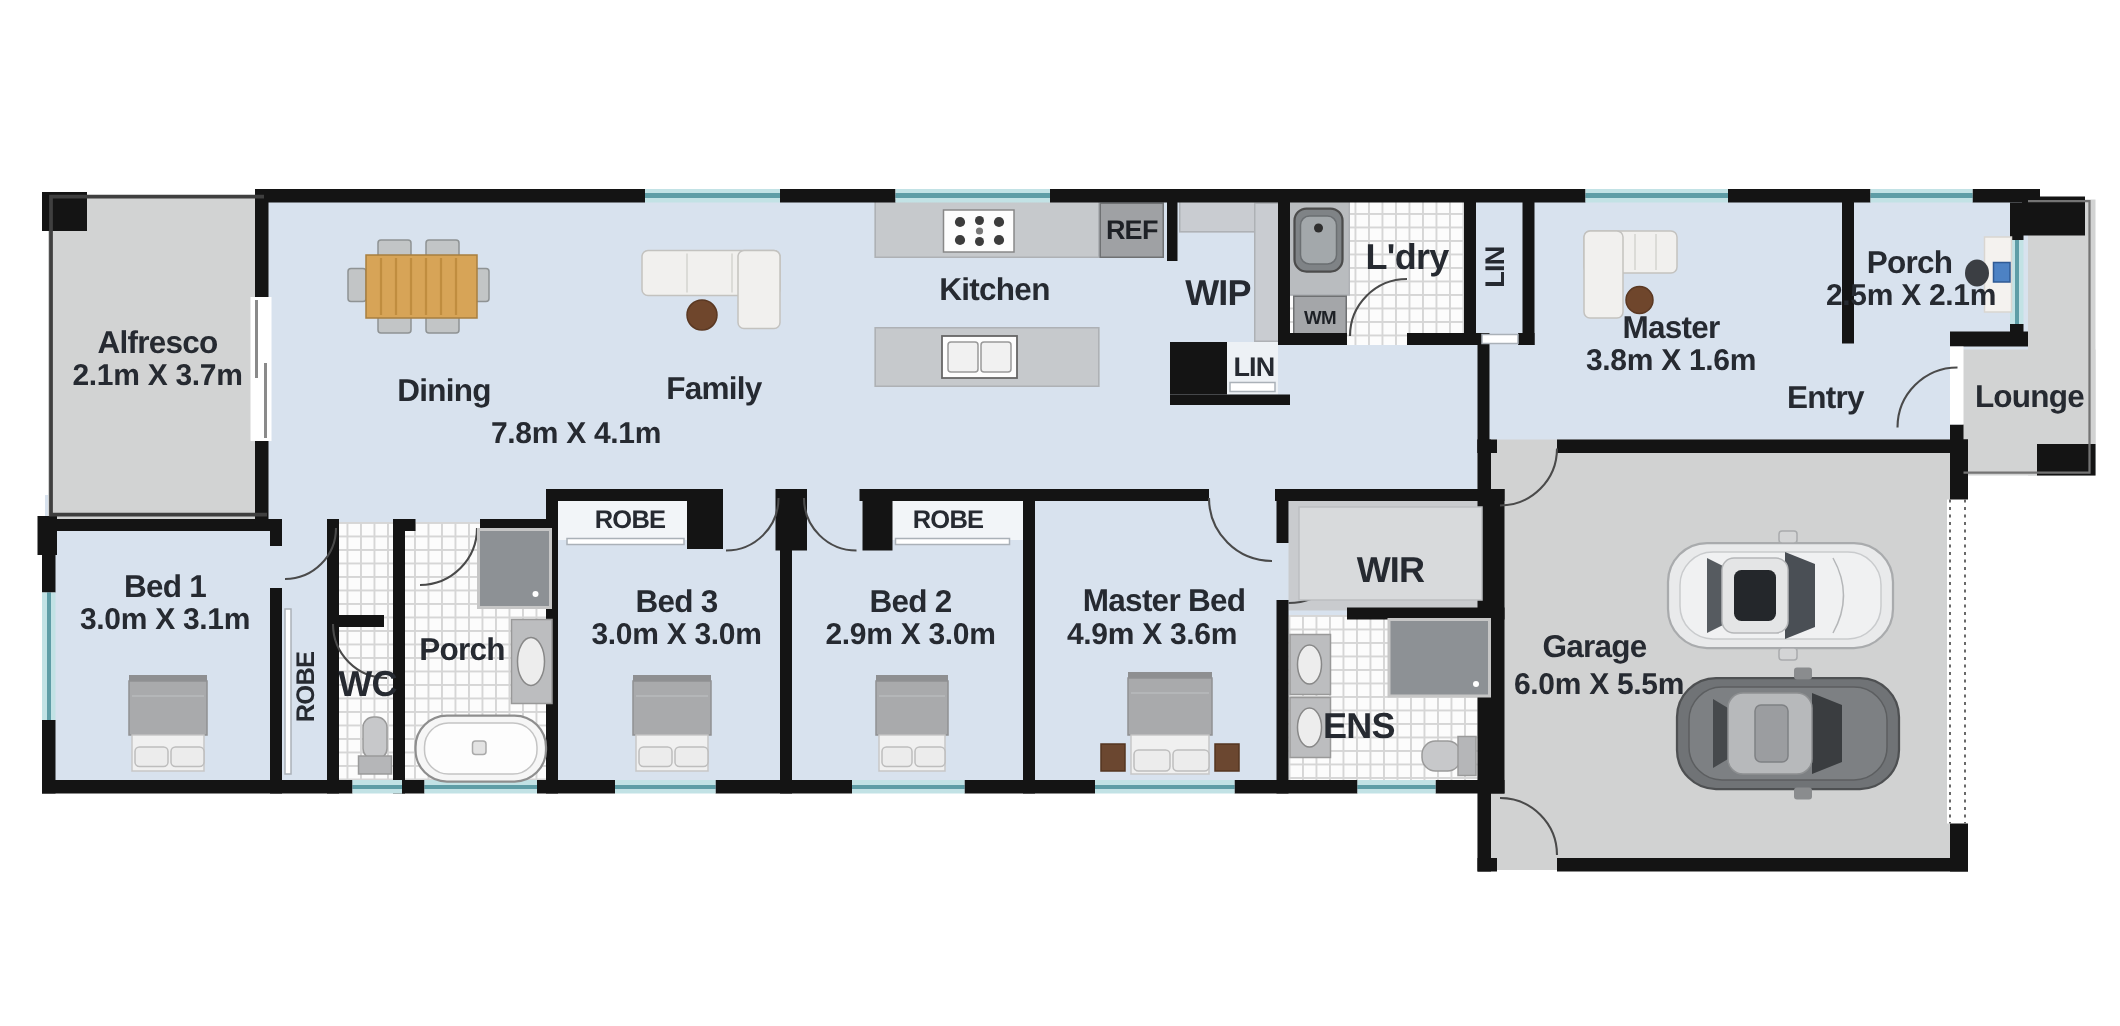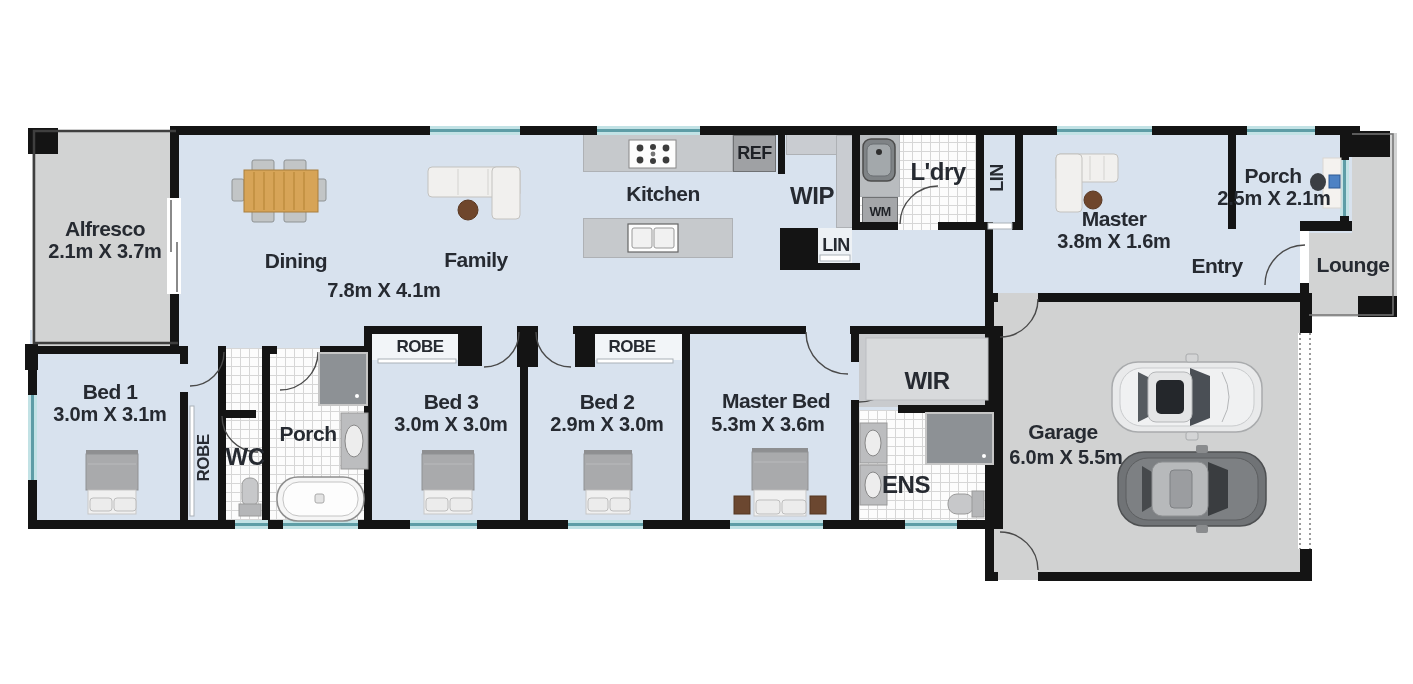--- a/index.html
+++ b/index.html
@@ -349,19 +349,19 @@
   <div class="lbl s17 vert" style="left:204px;top:458px;">ROBE</div>
   <div class="lbl s20" style="left:245px;top:457px;">WC</div>
   <div class="lbl" style="left:308px;top:434px;">Porch</div>
   <div class="lbl s17" style="left:420px;top:347px;">ROBE</div>
   <div class="lbl" style="left:451px;top:402px;">Bed 3</div>
   <div class="lbl dims" style="left:451px;top:424px;">3.0m X 3.0m</div>
   <div class="lbl s17" style="left:632px;top:347px;">ROBE</div>
   <div class="lbl" style="left:607px;top:402px;">Bed 2</div>
   <div class="lbl dims" style="left:607px;top:424px;">2.9m X 3.0m</div>
   <div class="lbl" style="left:776px;top:401px;">Master Bed</div>
-  <div class="lbl dims" style="left:768px;top:424px;">5.3m X 3.6m</div>
+  <div class="lbl dims" style="left:768px;top:424px;">4.9m X 3.6m</div>
   <div class="lbl s20" style="left:927px;top:381px;">WIR</div>
   <div class="lbl s20" style="left:906px;top:485px;">ENS</div>
   <div class="lbl" style="left:1063px;top:432px;text-align:right;">Garage</div>
   <div class="lbl dims" style="left:1066px;top:457px;">6.0m X 5.5m</div>
 
 </div>
 
 </body></html>

